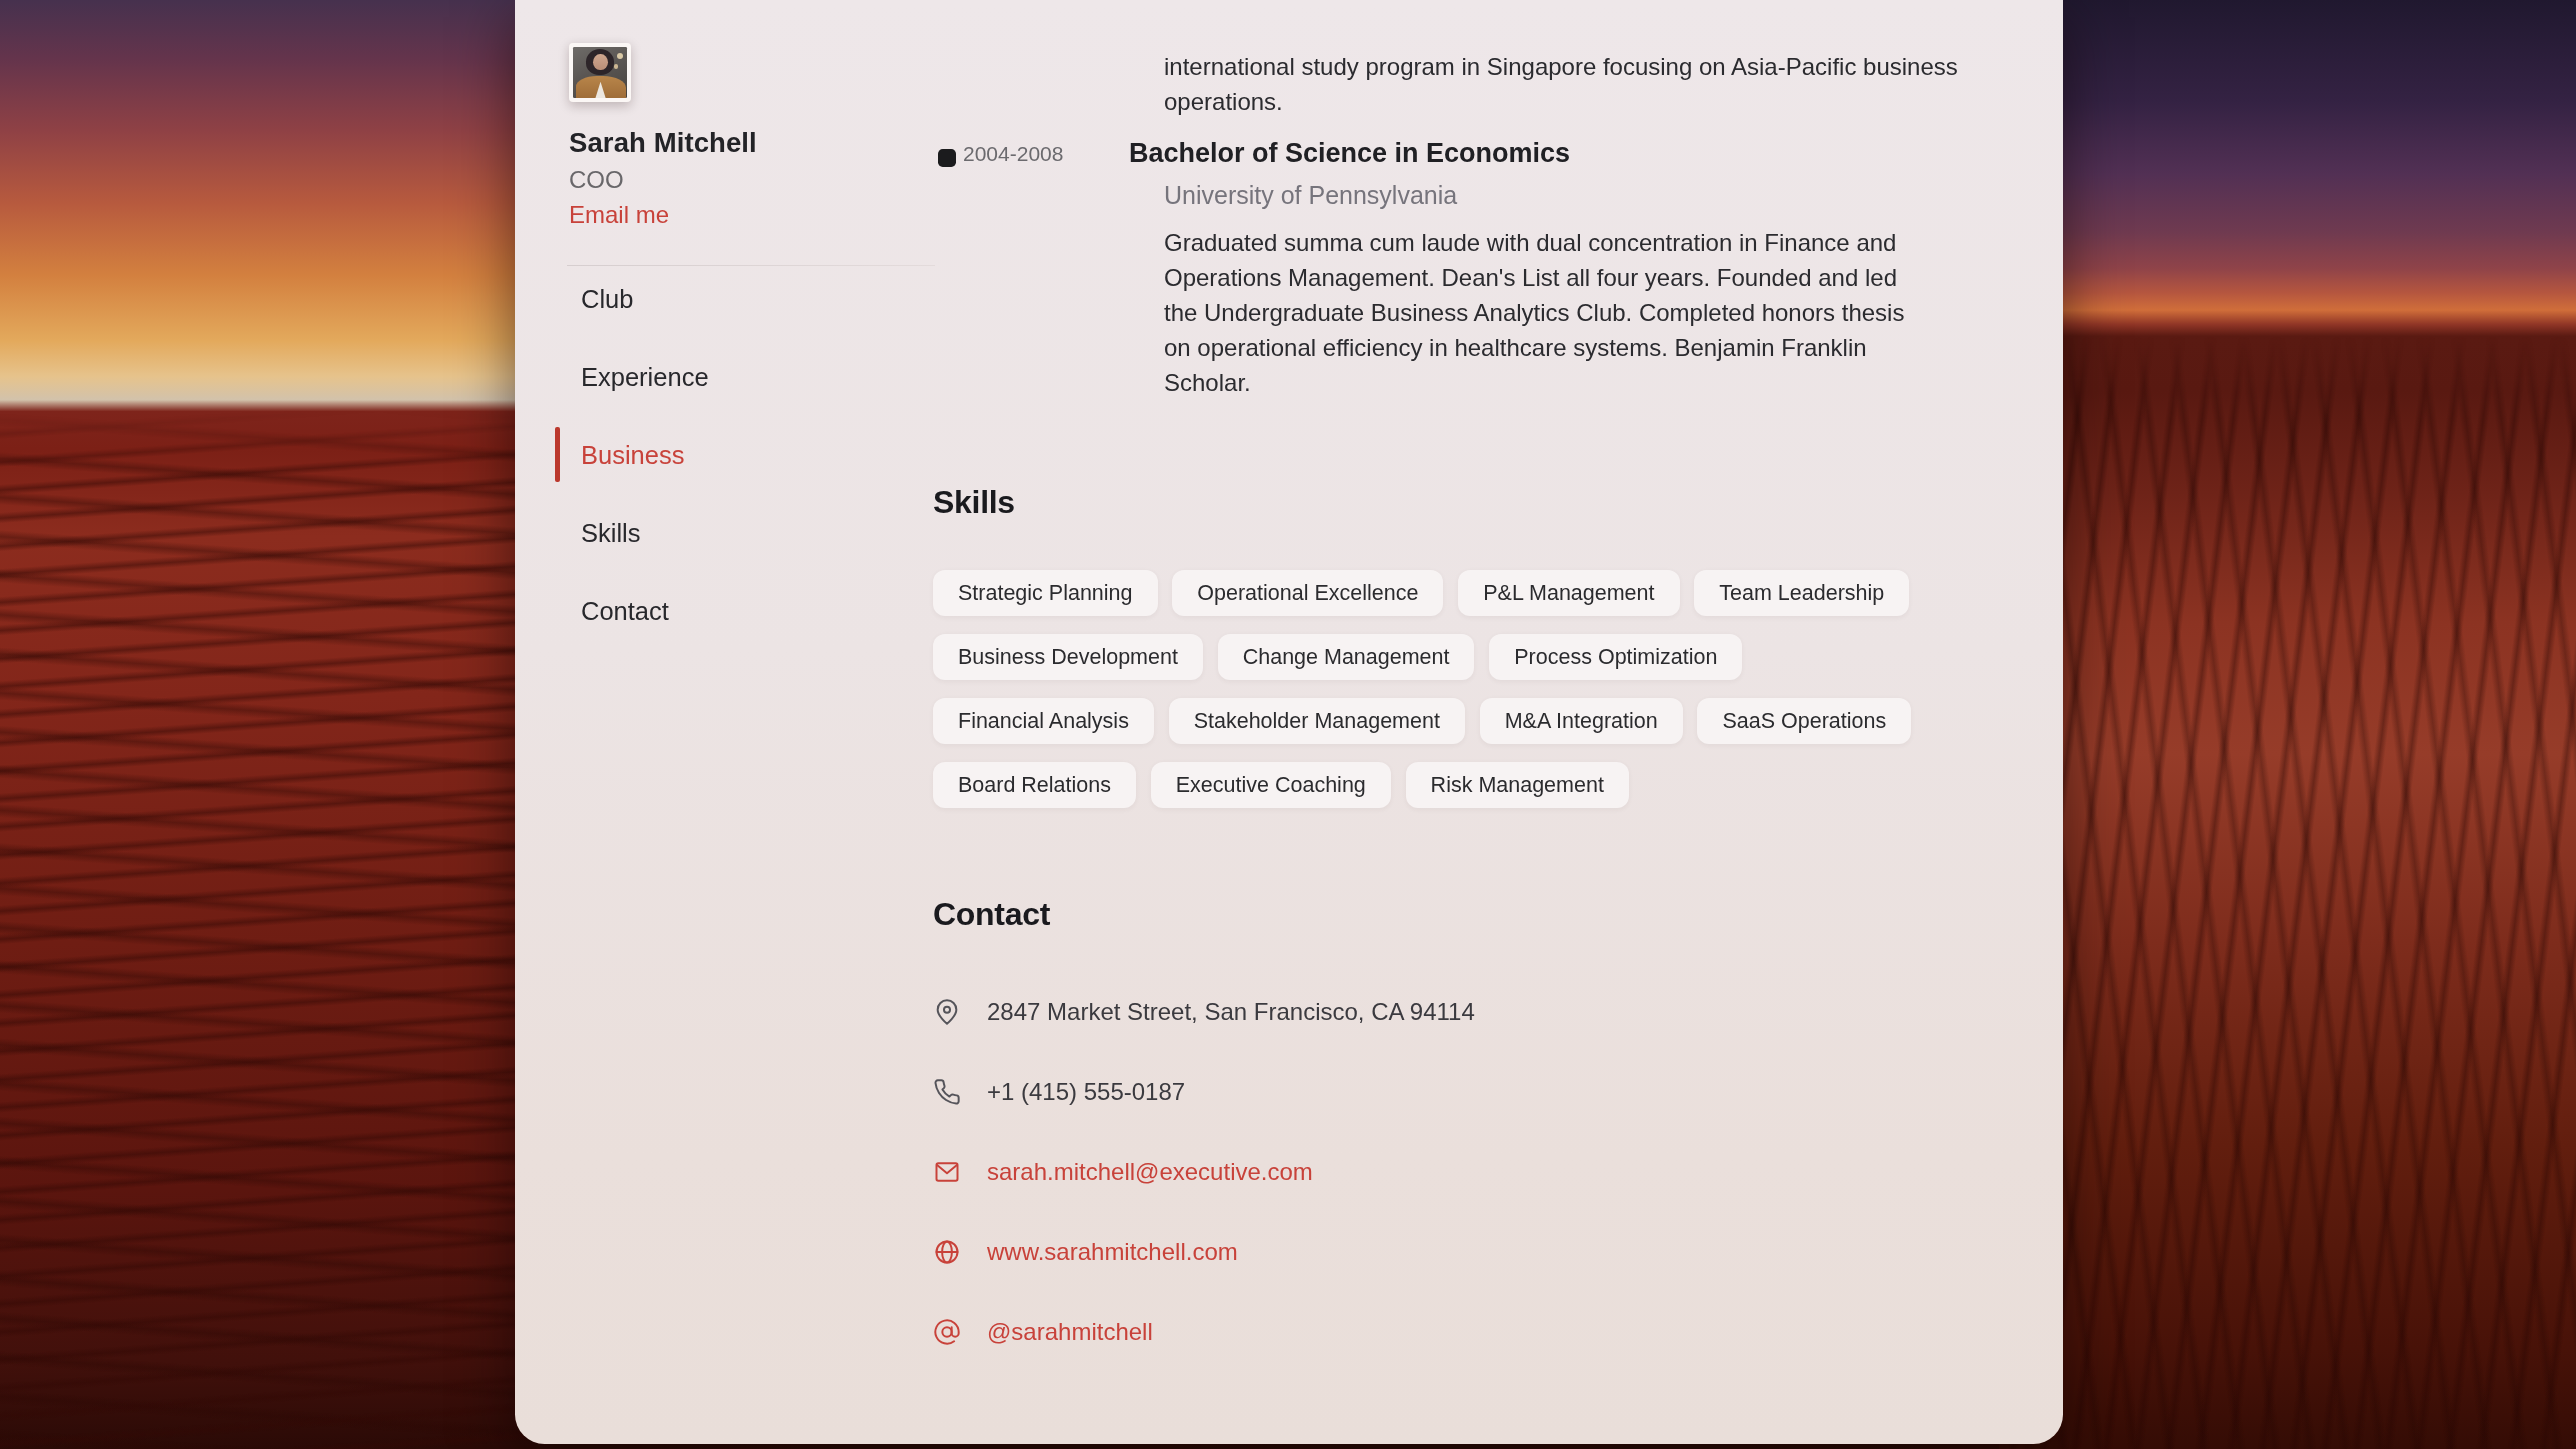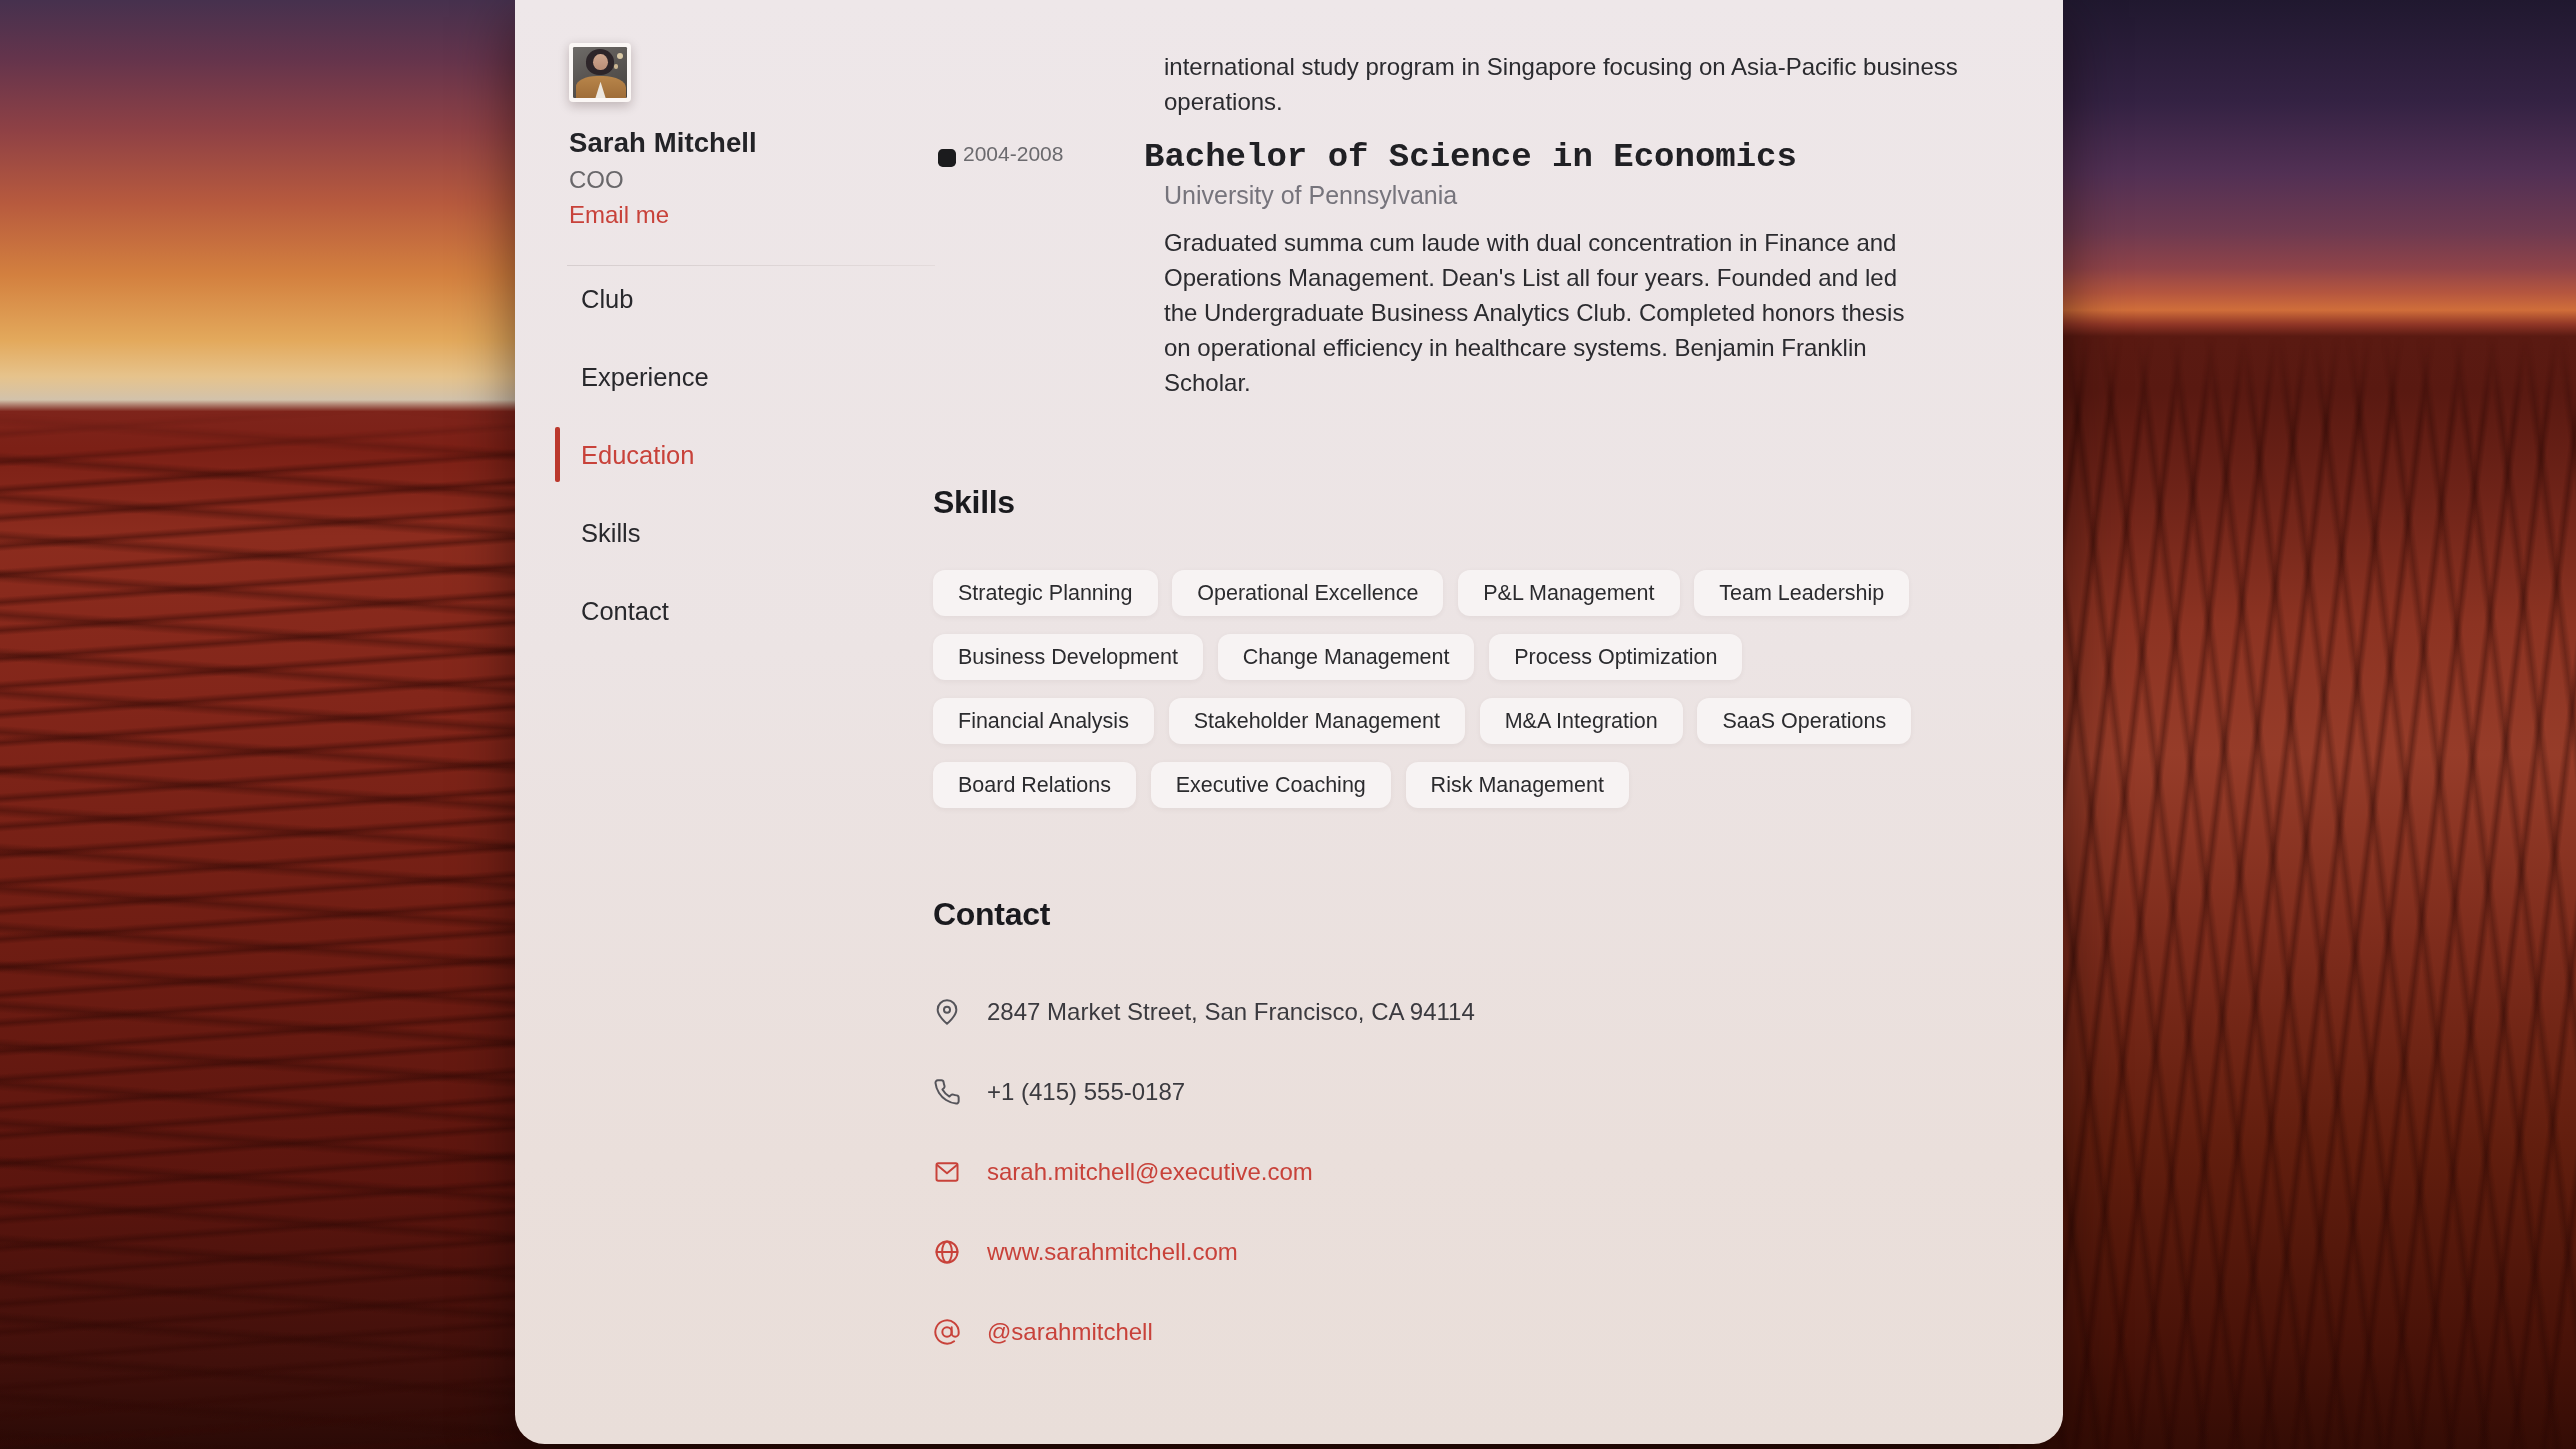--- a/index.html
+++ b/index.html
@@ -79,21 +79,21 @@
   .nav-item span.lbl { padding-left:66px; font-size:25.5px; font-weight:500; color:#28282c; }
   .nav-item.active span.lbl { color:#c8423a; }
   .active-bar { position:absolute; left:40px; top:11.4px; width:5.4px; height:55px; border-radius:2px; background:#bb382d; }
 
   
   .tail-para { position:absolute; left:649px; top:1.3px; width:798px;
     font-size:24px; line-height:35px; color:#2b2b2f;margin-top:48px; }
 
   .tl-bullet { position:absolute; left:423px; top:149px; width:18px; height:18px; border-radius:4.7px; background:#1b1b1d; }
   .tl-period { position:absolute; left:448px; top:142px; font-size:21px; color:#6b6a6e; }
-  .edu-degree { position:absolute; left:629px; top:138px; font-size:34px; font-weight:600; color:#202024;font-family:Liberation Mono, monospace; }
+  .edu-degree { position:absolute; left:614px; top:138px; font-size:27px; font-weight:600; color:#202024; }
   .edu-school { position:absolute; left:649px; top:181px; font-size:25px; color:#76747c; }
   .edu-desc { position:absolute; left:649px; top:225px; width:771px;
     font-size:24px; line-height:35px; color:#2b2b2f; }
 
   .h2 { position:absolute; left:418px; font-size:32px; font-weight:700; color:#1a1a1e; letter-spacing:-0.3px; }
   .h2.skills { top:484px; }
   .h2.contact { top:896px; }
 
   .pills { position:absolute; left:418px; top:570px; width:1026px;
     display:flex; flex-wrap:wrap; column-gap:14.8px; row-gap:18px; }
@@ -133,21 +133,21 @@
   <div class="p-divider"></div>
   <nav class="nav" id="nav">
       <div class="nav-item">
         <span class="lbl">Club</span>
       </div>
       <div class="nav-item">
         <span class="lbl">Experience</span>
       </div>
       <div class="nav-item active">
         <span class="active-bar"></span>
-        <span class="lbl">Education</span>
+        <span class="lbl">Business</span>
       </div>
       <div class="nav-item">
         <span class="lbl">Skills</span>
       </div>
       <div class="nav-item">
         <span class="lbl">Contact</span>
       </div>
     </nav>
 
   <p class="tail-para">international study program in Singapore focusing on Asia-Pacific business operations.</p>

